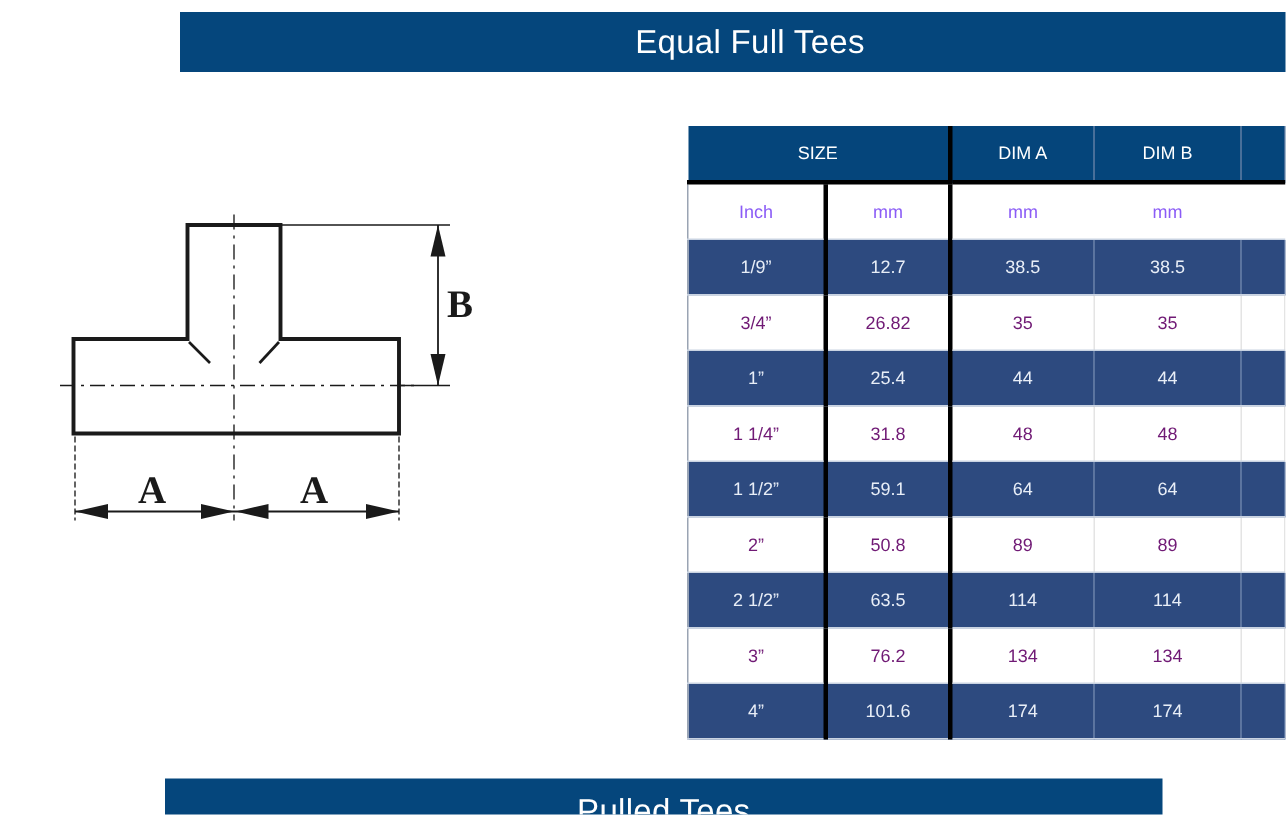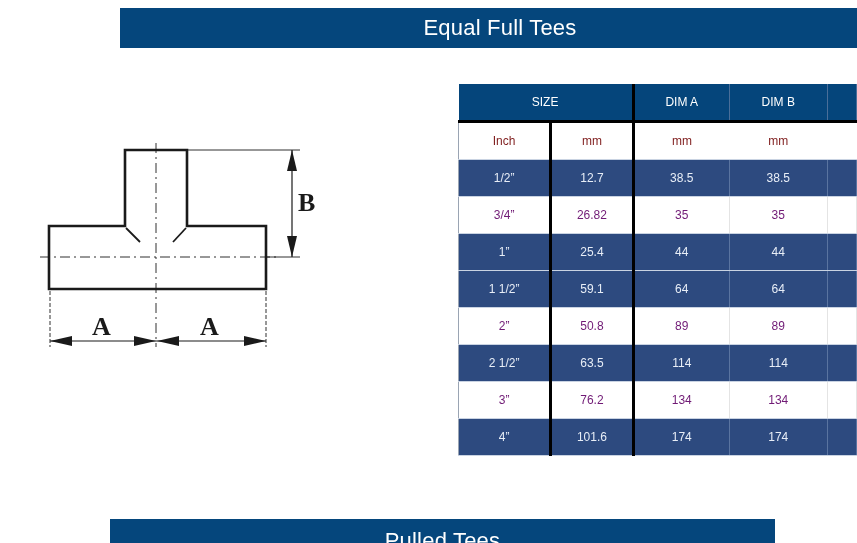--- a/index.html
+++ b/index.html
@@ -31,21 +31,21 @@
       border-right:1px solid #4a6e99;
       border-bottom:3px solid #000000;
       text-align:center;
     }
     .c-inch { width:94px; }
     .c-mm { width:84px; }
     .c-a { width:98px; }
     .c-b { width:100px; }
     .c-x { width:30px; }
     .thick-r { border-right:3px solid #000000 !important; }
-    tr.sub td { background:#ffffff; color:#7f1d1d; }
+    tr.sub td { background:#ffffff; color:#8b5cf6; }
     tr.blue td { background:#2d4a7f; color:#e8eef7; border-right:1px solid #5a74a0; }
     tr.white td { background:#ffffff; color:#701a75; border-right:1px solid #e4e4e4; }
     tr.blue td, tr.white td, tr.sub td { border-bottom:1px solid #c9d3e2; }
     table.spec tr td:first-child { border-left:1px solid #9aa4b3; }
   </style>
 </head>
 <body>
 
 <div class="banner top">
   <span>Equal Full Tees</span>
@@ -101,38 +101,45 @@
     <th></th>
   </tr>
   <tr class="sub">
     <td class="thick-r">Inch</td>
     <td class="thick-r">mm</td>
     <td>mm</td>
     <td>mm</td>
     <td></td>
   </tr>
   <tr class="blue">
-    <td class="thick-r">1/2”</td>
+    <td class="thick-r">1/9”</td>
     <td class="thick-r">12.7</td>
     <td>38.5</td>
     <td>38.5</td>
     <td></td>
   </tr>
   <tr class="white">
     <td class="thick-r">3/4”</td>
     <td class="thick-r">26.82</td>
     <td>35</td>
     <td>35</td>
     <td></td>
   </tr>
   <tr class="blue">
     <td class="thick-r">1”</td>
     <td class="thick-r">25.4</td>
     <td>44</td>
     <td>44</td>
+    <td></td>
+  </tr>
+  <tr class="white">
+    <td class="thick-r">1 1/4”</td>
+    <td class="thick-r">31.8</td>
+    <td>48</td>
+    <td>48</td>
     <td></td>
   </tr>
   <tr class="blue">
     <td class="thick-r">1 1/2”</td>
     <td class="thick-r">59.1</td>
     <td>64</td>
     <td>64</td>
     <td></td>
   </tr>
   <tr class="white">

